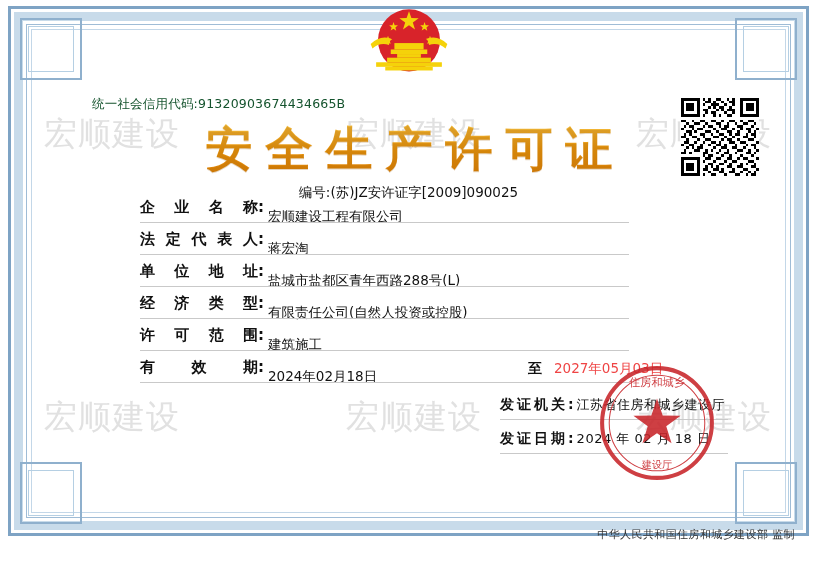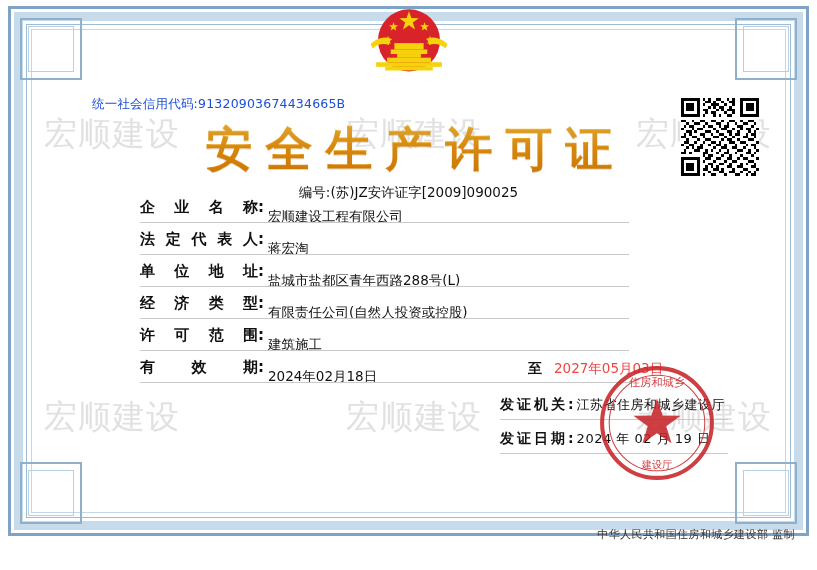--- a/index.html
+++ b/index.html
@@ -126,21 +126,21 @@
     position: absolute;
     left: 0; top: 0; right: 0; bottom: 0;
     z-index: 4;
   }
 
   .credit-code {
     position: absolute;
     left: 92px;
     top: 96px;
     font-size: 12.5px;
-    color: #1d4ed8;
+    color: #14532d;
     letter-spacing: 0.2px;
     font-family: "DejaVu Sans", sans-serif;
   }
 
   .main-title {
     position: absolute;
     left: 0;
     right: 0;
     top: 118px;
     text-align: center;
@@ -628,21 +628,21 @@
       <div class="valid-to-date">2027年05月03日</div>
       <div class="rule"></div>
     </div>
 
     <div class="issuer-block">
       <div class="issuer-row">
         <span class="ilabel">发证机关:</span><span class="ivalue">江苏省住房和城乡建设厅</span>
         <div class="iline"></div>
       </div>
       <div class="issuer-row">
-        <span class="ilabel">发证日期:</span><span class="ivalue">2024 年 02 月 19 日</span>
+        <span class="ilabel">发证日期:</span><span class="ivalue">2024 年 02 月 18 日</span>
         <div class="iline"></div>
       </div>
     </div>
 
     <svg class="seal" viewBox="0 0 120 120">
       <circle cx="60" cy="60" r="54" fill="none" stroke="#c8252a" stroke-width="4"></circle>
       <circle cx="60" cy="60" r="47" fill="none" stroke="#c8252a" stroke-width="1"></circle>
       <path d="M60 36 l5.6 16.6 17.6 .2 -14.1 10.4 5.2 16.8 -14.3 -10 -14.3 10 5.2 -16.8 -14.1 -10.4 17.6 -.2z" fill="#c8252a"></path>
       <text x="60" y="24" fill="#c8252a" font-size="11" font-family="DejaVu Sans, sans-serif" text-anchor="middle">住房和城乡</text>
       <text x="60" y="104" fill="#c8252a" font-size="10" font-family="DejaVu Sans, sans-serif" text-anchor="middle">建设厅</text>

